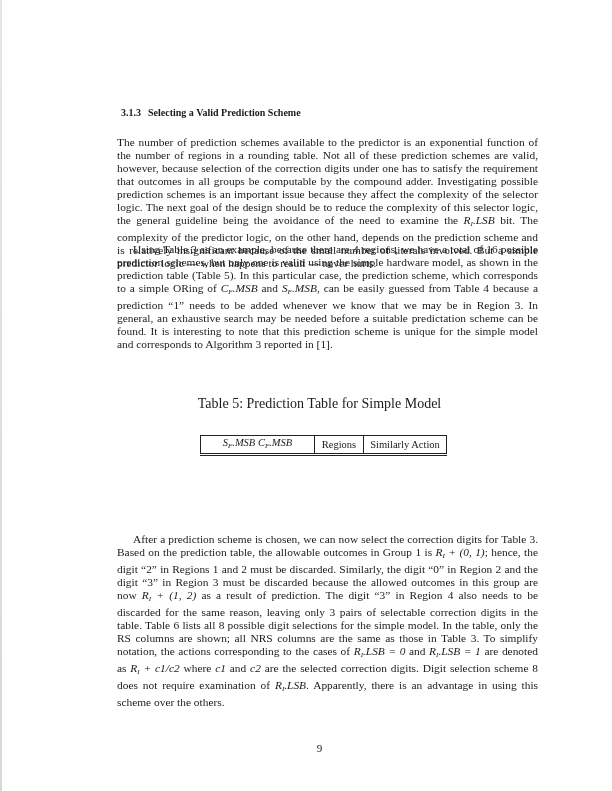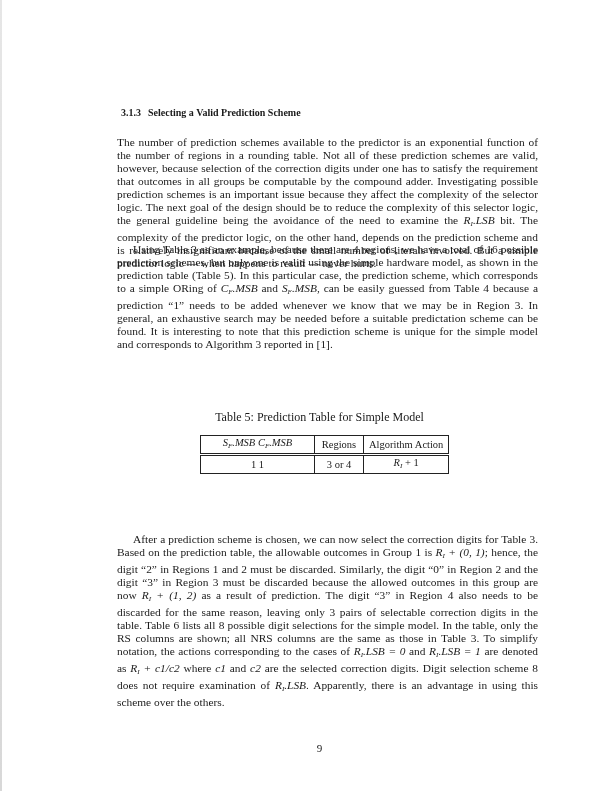--- a/index.html
+++ b/index.html
@@ -25,22 +25,22 @@
     position: absolute; left: 8px; width: 421px;
     font-family: "Liberation Serif", serif;
     font-size: 11.4px; line-height: 13px;
     text-align: justify;
   }
   .para.indent { text-indent: 16px; }
   #p1 { top: 136px; }
   #p2 { top: 243px; }
   #p3 { top: 533px; font-family: Liberation Serif, serif; }
   .caption {
-    position: absolute; top: 410px; left: 0; width: 421px; text-align: center;
-    font-family: "Liberation Serif", serif; font-size: 12px;
+    position: absolute; top: 396px; left: 0; width: 421px; text-align: center;
+    font-family: "Liberation Serif", serif; font-size: 14px;
   }
   .table-wrap {
     position: absolute; top: 435px; left: 91px;
   }
   table.pred {
     border-collapse: collapse;
     font-family: "Liberation Serif", serif; font-size: 10.5px;
   }
   table.pred th, table.pred td {
     border: 1px solid #222;
@@ -75,29 +75,24 @@
   <div class="caption">Table 5: Prediction Table for Simple Model</div>
 
   <div class="table-wrap">
     <table class="pred">
       <thead>
         <tr>
           <th class="c1">
             <span class="math">S</span><sub class="math">F</sub><span class="math">.MSB </span><span class="math">C</span><sub class="math">F</sub><span class="math">.MSB</span>
           </th>
           <th class="c2">Regions</th>
-          <th class="c3">Algorithm Action</th>
+          <th class="c3">Similarly Action</th>
         </tr>
       </thead>
       <tbody id="table-body">
-          <tr>
-            <td class="c1">1 1</td>
-            <td class="c2">3 or 4</td>
-            <td class="c3"><span class="math">R</span><sub class="math">I</sub><span> + 1</span></td>
-          </tr>
         </tbody>
     </table>
   </div>
 
   <div class="para indent" id="p3"><span>After a prediction scheme is chosen, we can now select the correction digits for Table 3. Based on the prediction table, the allowable outcomes in Group 1 is </span><span class="math"><span>R</span><sub>I</sub><span> + (0, 1)</span></span><span>; hence, the digit “2” in Regions 1 and 2 must be discarded. Similarly, the digit “0” in Region 2 and the digit “3” in Region 3 must be discarded because the allowed outcomes in this group are now </span><span class="math"><span>R</span><sub>I</sub><span> + (1, 2)</span></span><span> as a result of prediction. The digit “3” in Region 4 also needs to be discarded for the same reason, leaving only 3 pairs of selectable correction digits in the table. Table 6 lists all 8 possible digit selections for the simple model. In the table, only the RS columns are shown; all NRS columns are the same as those in Table 3. To simplify notation, the actions corresponding to the cases of </span><span class="math"><span>R</span><sub>I</sub><span>.LSB = 0</span></span><span> and </span><span class="math"><span>R</span><sub>I</sub><span>.LSB = 1</span></span><span> are denoted as </span><span class="math"><span>R</span><sub>I</sub><span> + c1/c2</span></span><span> where </span><span class="math"><span>c1</span></span><span> and </span><span class="math"><span>c2</span></span><span> are the selected correction digits. Digit selection scheme 8 does not require examination of </span><span class="math"><span>R</span><sub>I</sub><span>.LSB</span></span><span>. Apparently, there is an advantage in using this scheme over the others.</span></div>
 
   <div class="page-number">9</div>
 </div>
 
 </body></html>

